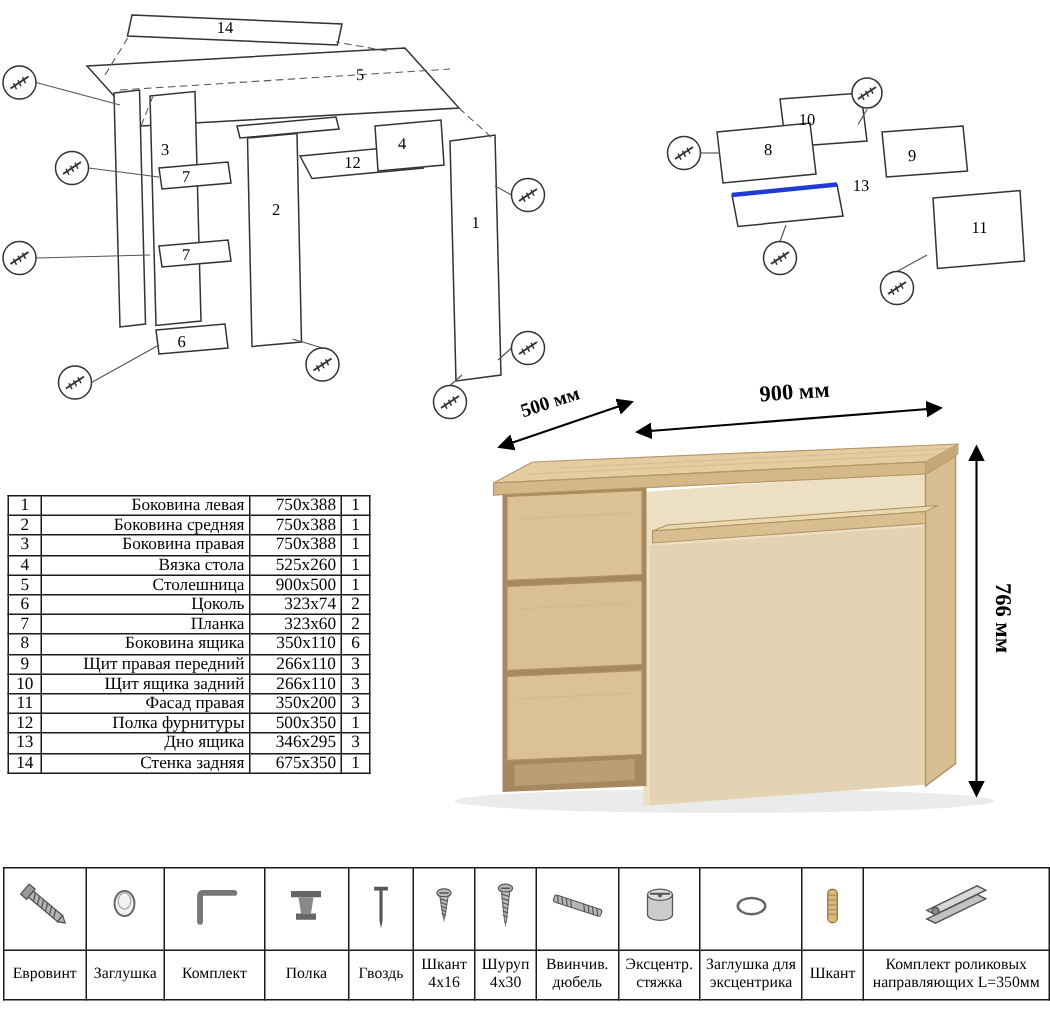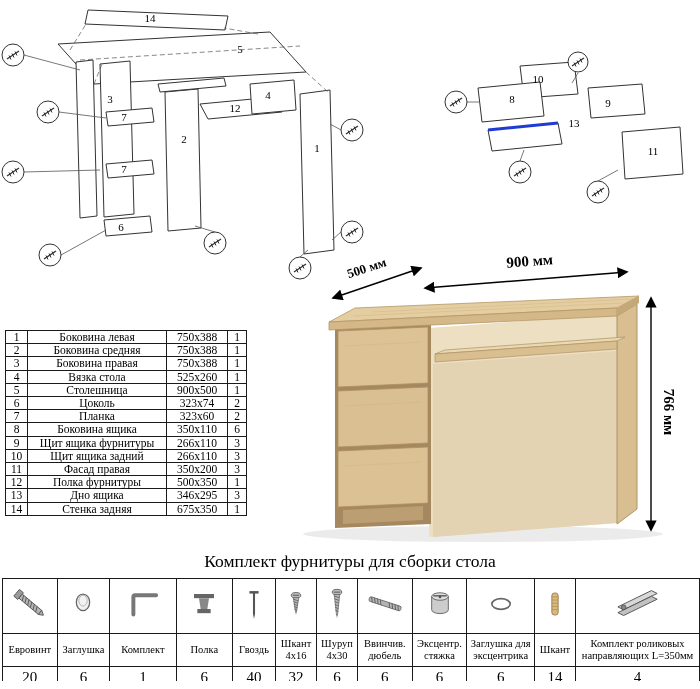--- a/index.html
+++ b/index.html
@@ -5,22 +5,22 @@
   html,body{margin:0;padding:0;background:#fff;}
   .page{position:relative;width:700px;height:681px;background:#fff;
         font-family:"Liberation Serif",serif;color:#000;overflow:hidden;}
   .abs{position:absolute;}
 
   
   .parts-table{position:absolute;left:5px;top:330px;border-collapse:collapse;}
   .parts-table td{border:1px solid #1a1a1a;font-size:11.5px;line-height:12.2px;
                   padding:0 3px;white-space:nowrap;}
   td.pt-num{width:15px;text-align:center;}
-  td.pt-name{width:132px;text-align:center;}
-  td.pt-size{width:54px;text-align:center;}
+  td.pt-name{width:132px;text-align:right;}
+  td.pt-size{width:54px;text-align:right;}
   td.pt-qty{width:12px;text-align:center;}
 
   
   .hw-title{position:absolute;left:0;top:551px;width:700px;text-align:center;
             font-size:17.5px;}
   .hw-table{position:absolute;left:2px;top:578px;border-collapse:collapse;
             table-layout:fixed;font-family:Liberation Serif, serif;}
   .hw-table td{border:1px solid #1a1a1a;text-align:center;vertical-align:middle;
                padding:0 1px;overflow:hidden;}
   .hw-icon-cell{height:54px;}
@@ -193,21 +193,21 @@
           <td class="pt-qty">2</td>
         </tr>
         <tr>
           <td class="pt-num">8</td>
           <td class="pt-name">Боковина ящика</td>
           <td class="pt-size">350x110</td>
           <td class="pt-qty">6</td>
         </tr>
         <tr>
           <td class="pt-num">9</td>
-          <td class="pt-name">Щит ящика фурнитуры</td>
+          <td class="pt-name">Щит правая передний</td>
           <td class="pt-size">266x110</td>
           <td class="pt-qty">3</td>
         </tr>
         <tr>
           <td class="pt-num">10</td>
           <td class="pt-name">Щит ящика задний</td>
           <td class="pt-size">266x110</td>
           <td class="pt-qty">3</td>
         </tr>
         <tr>
@@ -262,21 +262,20 @@
     <g stroke="#000" stroke-width="1.4">
       <line x1="142" y1="42" x2="344" y2="26" marker-start="url(#arr)" marker-end="url(#arr)"></line>
       <line x1="50" y1="52" x2="138" y2="22" marker-start="url(#arr)" marker-end="url(#arr)"></line>
       <line x1="368" y1="52" x2="368" y2="284" marker-start="url(#arr)" marker-end="url(#arr)"></line>
     </g>
     <text class="dim-label" x="247" y="20" transform="rotate(-4 247 20)">900 мм</text>
     <text class="dim-label dim-label-small" x="85" y="26" transform="rotate(-18 85 26)">500 мм</text>
     <text class="dim-label" x="381" y="166" transform="rotate(90 381 166)">766 мм</text>
   </svg>
 
-  <div class="hw-title">Комплект фурнитуры для сборки стола</div>
 
   <table class="hw-table">
     <colgroup>
         <col style="width: 55px;">
         <col style="width: 53px;">
         <col style="width: 67px;">
         <col style="width: 57px;">
         <col style="width: 40px;">
         <col style="width: 39px;">
         <col style="width: 40px;">
@@ -361,30 +360,16 @@
           <td class="hw-name-cell">Полка</td>
           <td class="hw-name-cell">Гвоздь</td>
           <td class="hw-name-cell">Шкант 4x16</td>
           <td class="hw-name-cell">Шуруп 4x30</td>
           <td class="hw-name-cell">Ввинчив. дюбель</td>
           <td class="hw-name-cell">Эксцентр. стяжка</td>
           <td class="hw-name-cell">Заглушка для эксцентрика</td>
           <td class="hw-name-cell">Шкант</td>
           <td class="hw-name-cell">Комплект роликовых направляющих L=350мм</td>
         </tr>
-      <tr>
-          <td class="hw-qty-cell">20</td>
-          <td class="hw-qty-cell">6</td>
-          <td class="hw-qty-cell">1</td>
-          <td class="hw-qty-cell">6</td>
-          <td class="hw-qty-cell">40</td>
-          <td class="hw-qty-cell">32</td>
-          <td class="hw-qty-cell">6</td>
-          <td class="hw-qty-cell">6</td>
-          <td class="hw-qty-cell">6</td>
-          <td class="hw-qty-cell">6</td>
-          <td class="hw-qty-cell">14</td>
-          <td class="hw-qty-cell">4</td>
-        </tr>
     </tbody>
   </table>
 
 </div>
 
 </body></html>

